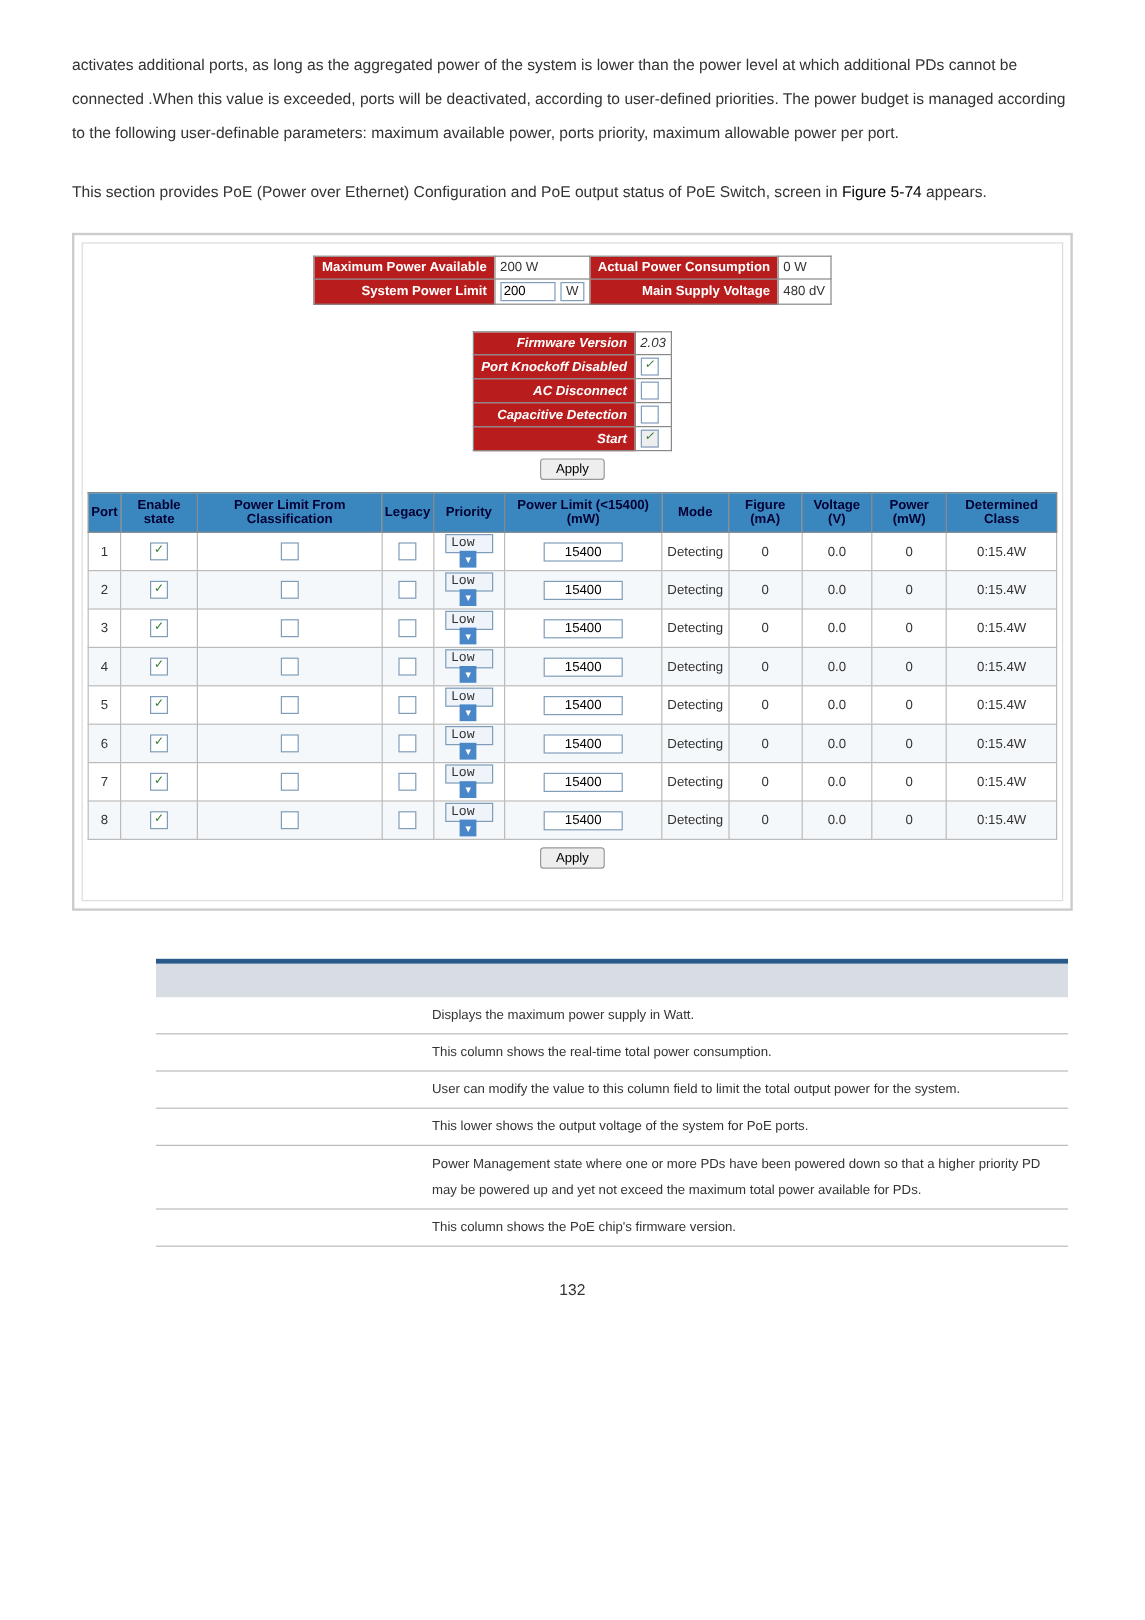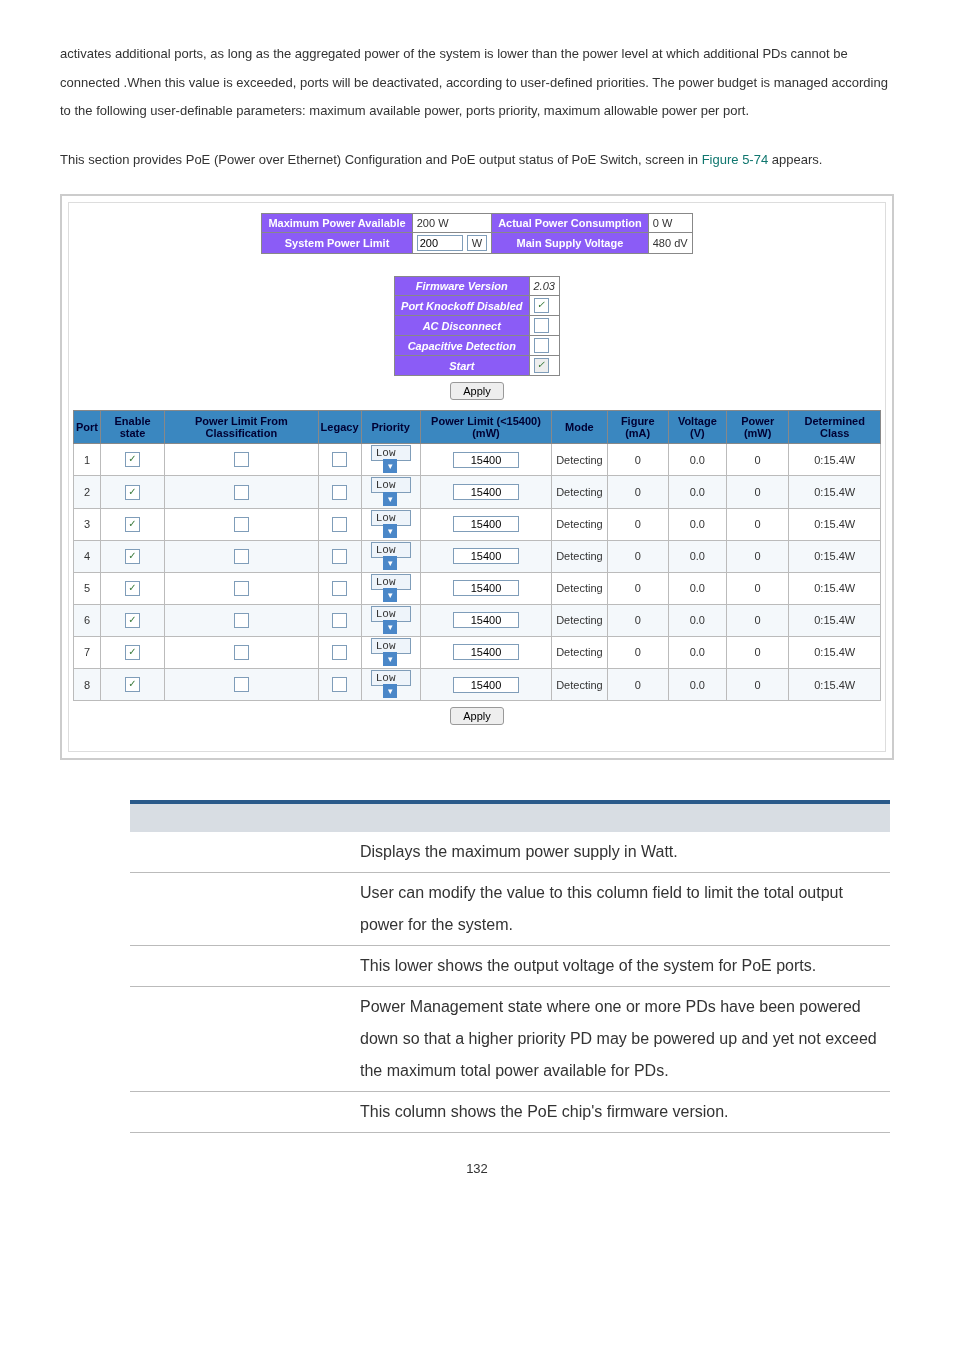--- a/index.html
+++ b/index.html
@@ -1,43 +1,43 @@
 <!DOCTYPE html>
 <html><head>
 <meta charset="utf-8">
 <style>
   html,body{margin:0;padding:0;background:#fff;font-family:Arial,Helvetica,sans-serif;color:#333;}
   .page{width:954px;margin:0 auto;padding:40px 60px 30px 60px;box-sizing:border-box;}
   .body-text{font-size:13px;line-height:2.2;color:#333;margin:0 0 20px 0;}
-  .body-text a{color:#0f766e;text-decoration:none;}
+  .body-text a{color:#000000;text-decoration:none;}
   
   .figure{border:2px solid #ccc;padding:6px;margin:0 0 40px 0;}
   .figure-inner{border:1px solid #ddd;padding:10px 4px 16px 4px;}
   .fig-title{color:#0a5aa0;font-size:22px;font-weight:bold;text-align:center;margin:10px 0 18px 0;}
   table{border-collapse:collapse;}
-  .hdr{background:#8b5cf6;color:#fff;font-weight:bold;font-size:11px;padding:3px 6px;border:1px solid #888;text-align:center;white-space:nowrap;}
+  .hdr{background:#b91c1c;color:#fff;font-weight:bold;font-size:11px;padding:3px 6px;border:1px solid #888;text-align:right;white-space:nowrap;}
   .valcell{background:#fff;border:1px solid #888;padding:2px 4px;font-size:11px;}
   .valcell input[type=text]{width:40px;font-size:11px;border:1px solid #7f9db9;padding:1px 2px;}
   .center-tbl{margin:0 auto 4px auto;}
   .cb{width:13px;height:13px;border:1px solid #7f9db9;background:#fff;display:inline-block;vertical-align:middle;}
   .cb.checked::after{content:"✓";font-size:10px;color:#3a7a3a;display:block;line-height:11px;text-align:center;}
   .cb.dis{background:#eee;}
   .applybtn{display:block;margin:6px auto 10px auto;background:#eee;border:1px solid #999;border-radius:3px;padding:2px 12px;font-size:11px;cursor:pointer;}
   
   .port-tbl{width:100%;margin-top:4px;}
   .port-tbl th{background:#3a87c0;color:#003;font-weight:bold;font-size:11px;border:1px solid #888;padding:4px 2px;text-align:center;}
   .port-tbl td{border:1px solid #bbb;font-size:11px;padding:2px 4px;text-align:center;background:#fff;}
   .port-tbl tr:nth-child(even) td{background:#f4f8fb;}
   .sel{font-size:11px;border:1px solid #7f9db9;background:#eef4fa;font-family:Liberation Mono, monospace;}
   .dropbtn{display:inline-block;width:14px;height:14px;background:#4a87c8;color:#fff;font-size:9px;line-height:14px;vertical-align:middle;text-align:center;margin-left:-1px;}
   
   .caption{font-size:13px;margin:0 0 10px 0;}
   .desc-tbl{width:760px;margin:0 0 0 70px;border-collapse:collapse;}
   .desc-tbl thead td{background:#d8dde3;height:20px;border-top:4px solid #2a5a8a;}
-  .desc-tbl td{font-size:16px;padding:4px 10px;vertical-align:top;margin-top:26px;}
+  .desc-tbl td{font-size:11px;padding:4px 10px;vertical-align:top;margin-top:26px;}
   .desc-tbl tbody tr td{border-bottom:1px solid #bbb;}
   .desc-tbl td.k{width:200px;}
   .pgnum{text-align:center;font-size:13px;margin-top:28px;}
 </style>
 </head>
 <body>
 <div class="page">
 
 <p class="body-text">activates additional ports, as long as the aggregated power of the system is lower than the power level at which additional PDs cannot be connected .When this value is exceeded, ports will be deactivated, according to user-defined priorities. The power budget is managed according to the following user-definable parameters: maximum available power, ports priority, maximum allowable power per port.</p>
 <p class="body-text">
@@ -229,20 +229,24 @@
           <td></td>
         </tr>
       </thead>
   <tbody id="field-rows">
         <tr>
           <td class="k"></td>
           <td style="line-height:2;">Displays the maximum power supply in Watt.</td>
         </tr>
         <tr>
           <td class="k"></td>
+          <td style="line-height:2;">This column shows the real-time total power consumption.</td>
+        </tr>
+        <tr>
+          <td class="k"></td>
           <td style="line-height:2;">User can modify the value to this column field to limit the total output power for the system.</td>
         </tr>
         <tr>
           <td class="k"></td>
           <td style="line-height:2;">This lower shows the output voltage of the system for PoE ports.</td>
         </tr>
         <tr>
           <td class="k"></td>
           <td style="line-height:2;">Power Management state where one or more PDs have been powered down so that a higher priority PD may be powered up and yet not exceed the maximum total power available for PDs.</td>
         </tr>

